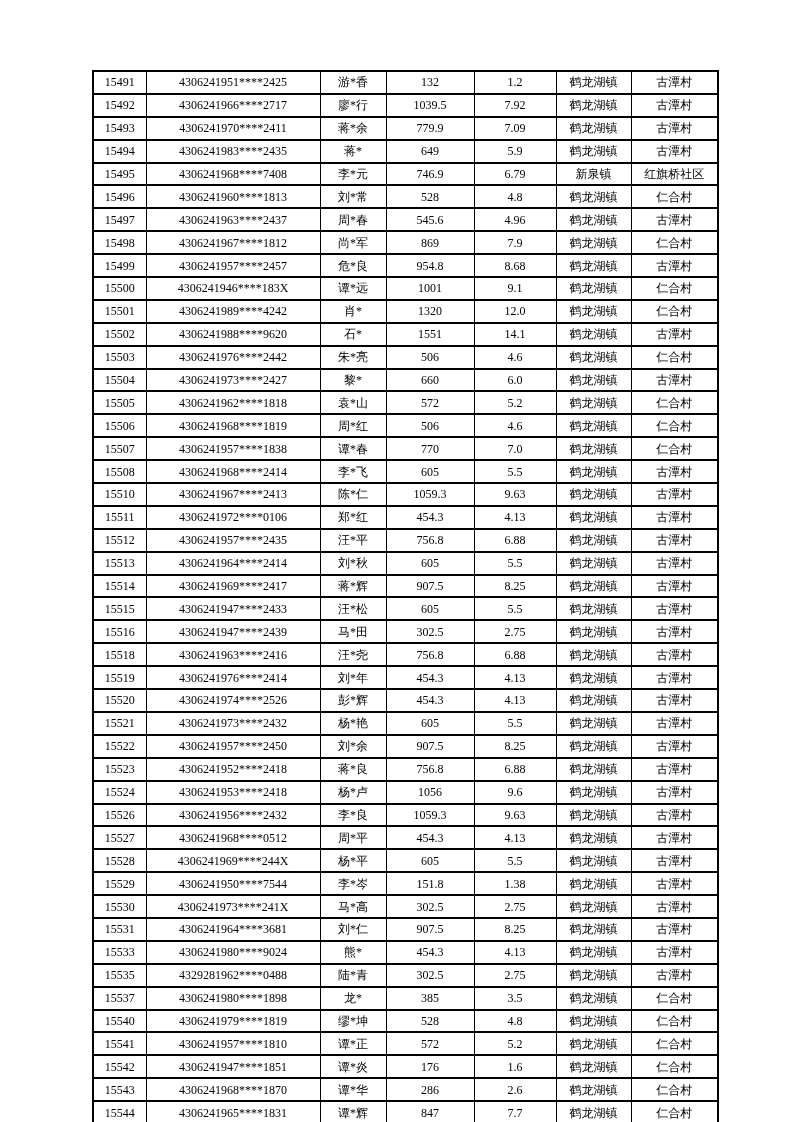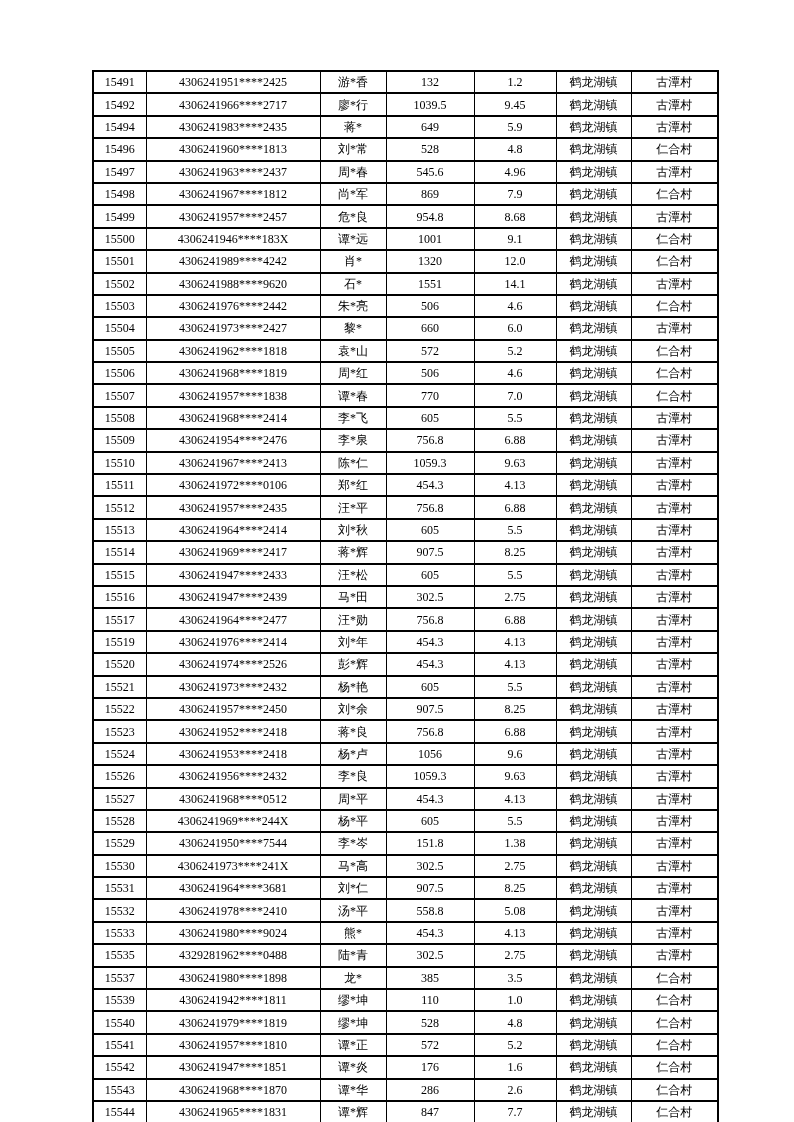--- a/index.html
+++ b/index.html
@@ -70,34 +70,52 @@
           <td>132</td>
           <td>1.2</td>
           <td>鹤龙湖镇</td>
           <td>古潭村</td>
         </tr>
         <tr>
           <td>15492</td>
           <td>4306241966****2717</td>
           <td>廖*行</td>
           <td>1039.5</td>
-          <td>9.45</td>
+          <td>7.92</td>
+          <td>鹤龙湖镇</td>
+          <td>古潭村</td>
+        </tr>
+        <tr>
+          <td>15493</td>
+          <td>4306241970****2411</td>
+          <td>蒋*余</td>
+          <td>779.9</td>
+          <td>7.09</td>
           <td>鹤龙湖镇</td>
           <td>古潭村</td>
         </tr>
         <tr>
           <td>15494</td>
           <td>4306241983****2435</td>
           <td>蒋*</td>
           <td>649</td>
           <td>5.9</td>
           <td>鹤龙湖镇</td>
           <td>古潭村</td>
         </tr>
         <tr>
+          <td>15495</td>
+          <td>4306241968****7408</td>
+          <td>李*元</td>
+          <td>746.9</td>
+          <td>6.79</td>
+          <td>新泉镇</td>
+          <td>红旗桥社区</td>
+        </tr>
+        <tr>
           <td>15496</td>
           <td>4306241960****1813</td>
           <td>刘*常</td>
           <td>528</td>
           <td>4.8</td>
           <td>鹤龙湖镇</td>
           <td>仁合村</td>
         </tr>
         <tr>
           <td>15497</td>
@@ -201,29 +219,20 @@
         <tr>
           <td>15508</td>
           <td>4306241968****2414</td>
           <td>李*飞</td>
           <td>605</td>
           <td>5.5</td>
           <td>鹤龙湖镇</td>
           <td>古潭村</td>
         </tr>
         <tr>
-          <td>15509</td>
-          <td>4306241954****2476</td>
-          <td>李*泉</td>
-          <td>756.8</td>
-          <td>6.88</td>
-          <td>鹤龙湖镇</td>
-          <td>古潭村</td>
-        </tr>
-        <tr>
           <td>15510</td>
           <td>4306241967****2413</td>
           <td>陈*仁</td>
           <td>1059.3</td>
           <td>9.63</td>
           <td>鹤龙湖镇</td>
           <td>古潭村</td>
         </tr>
         <tr>
           <td>15511</td>
@@ -273,23 +282,23 @@
         <tr>
           <td>15516</td>
           <td>4306241947****2439</td>
           <td>马*田</td>
           <td>302.5</td>
           <td>2.75</td>
           <td>鹤龙湖镇</td>
           <td>古潭村</td>
         </tr>
         <tr>
-          <td>15517</td>
-          <td>4306241964****2477</td>
-          <td>汪*勋</td>
+          <td>15518</td>
+          <td>4306241963****2416</td>
+          <td>汪*尧</td>
           <td>756.8</td>
           <td>6.88</td>
           <td>鹤龙湖镇</td>
           <td>古潭村</td>
         </tr>
         <tr>
           <td>15519</td>
           <td>4306241976****2414</td>
           <td>刘*年</td>
           <td>454.3</td>
@@ -390,29 +399,20 @@
         <tr>
           <td>15531</td>
           <td>4306241964****3681</td>
           <td>刘*仁</td>
           <td>907.5</td>
           <td>8.25</td>
           <td>鹤龙湖镇</td>
           <td>古潭村</td>
         </tr>
         <tr>
-          <td>15532</td>
-          <td>4306241978****2410</td>
-          <td>汤*平</td>
-          <td>558.8</td>
-          <td>5.08</td>
-          <td>鹤龙湖镇</td>
-          <td>古潭村</td>
-        </tr>
-        <tr>
           <td>15533</td>
           <td>4306241980****9024</td>
           <td>熊*</td>
           <td>454.3</td>
           <td>4.13</td>
           <td>鹤龙湖镇</td>
           <td>古潭村</td>
         </tr>
         <tr>
           <td>15535</td>
@@ -426,29 +426,20 @@
         <tr>
           <td>15537</td>
           <td>4306241980****1898</td>
           <td>龙*</td>
           <td>385</td>
           <td>3.5</td>
           <td>鹤龙湖镇</td>
           <td>仁合村</td>
         </tr>
         <tr>
-          <td>15539</td>
-          <td>4306241942****1811</td>
-          <td>缪*坤</td>
-          <td>110</td>
-          <td>1.0</td>
-          <td>鹤龙湖镇</td>
-          <td>仁合村</td>
-        </tr>
-        <tr>
           <td>15540</td>
           <td>4306241979****1819</td>
           <td>缪*坤</td>
           <td>528</td>
           <td>4.8</td>
           <td>鹤龙湖镇</td>
           <td>仁合村</td>
         </tr>
         <tr>
           <td>15541</td>

